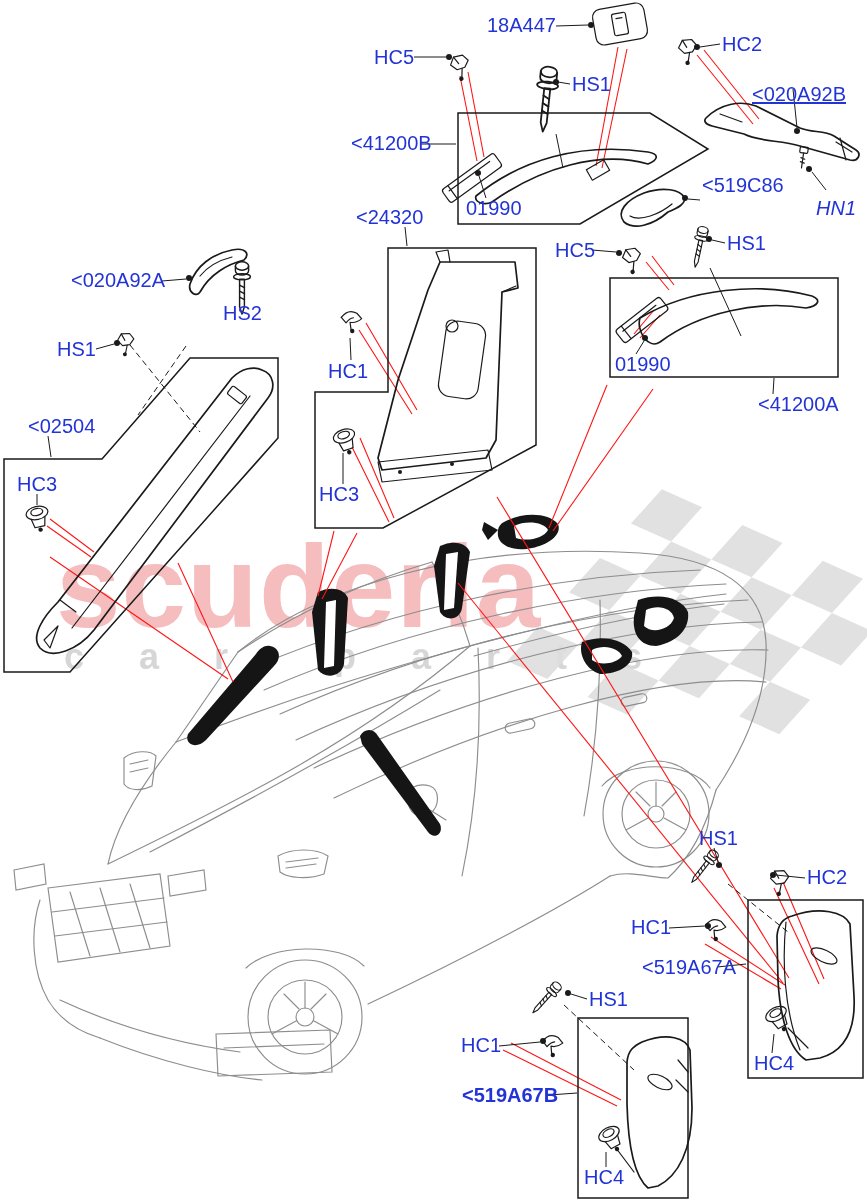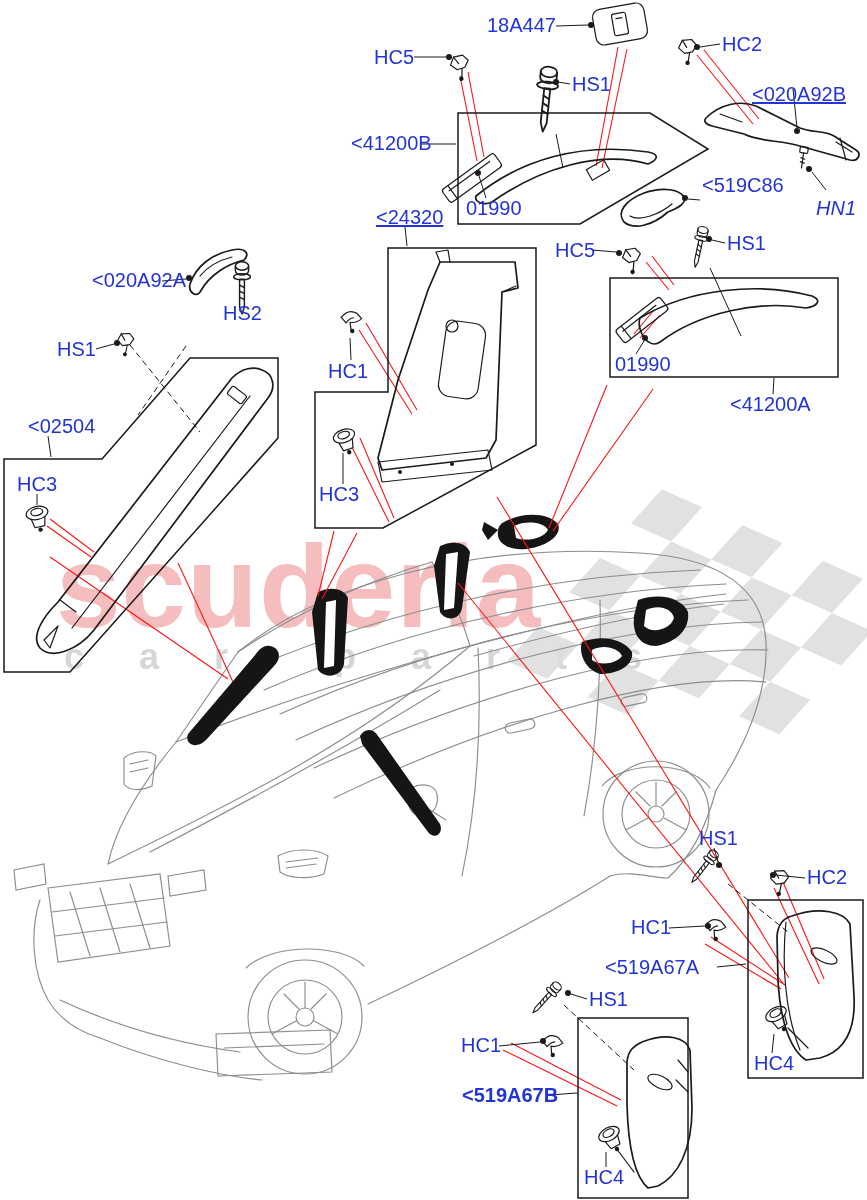--- a/index.html
+++ b/index.html
@@ -332,36 +332,36 @@
   <div class="callout-layer" id="callout-layer">
       <div class="callout" style="left: 487px; top: 17px;">18A447</div>
       <div class="callout" style="left: 374px; top: 49px;">HC5</div>
       <div class="callout" style="left: 572px; top: 76px;">HS1</div>
       <div class="callout" style="left: 722px; top: 36px;">HC2</div>
       <div class="callout" style="left: 752px; top: 86px; text-decoration: underline;">&lt;020A92B</div>
       <div class="callout" style="left: 351px; top: 135px;">&lt;41200B</div>
       <div class="callout" style="left: 466px; top: 200px;">01990</div>
       <div class="callout" style="left: 702px; top: 177px;">&lt;519C86</div>
       <div class="callout" style="left: 816px; top: 200px; font-style: italic;">HN1</div>
-      <div class="callout" style="left: 376px; top: 209px; text-decoration: underline;">&lt;24320</div>
+      <div class="callout" style="left: 356px; top: 209px;">&lt;24320</div>
       <div class="callout" style="left: 555px; top: 242px;">HC5</div>
       <div class="callout" style="left: 727px; top: 235px;">HS1</div>
-      <div class="callout" style="left: 71px; top: 272px; margin-left: 21px;">&lt;020A92A</div>
+      <div class="callout" style="left: 71px; top: 272px;">&lt;020A92A</div>
       <div class="callout" style="left: 223px; top: 305px;">HS2</div>
       <div class="callout" style="left: 57px; top: 341px;">HS1</div>
       <div class="callout" style="left: 28px; top: 418px;">&lt;02504</div>
       <div class="callout" style="left: 17px; top: 476px;">HC3</div>
       <div class="callout" style="left: 328px; top: 363px;">HC1</div>
       <div class="callout" style="left: 319px; top: 486px;">HC3</div>
       <div class="callout" style="left: 615px; top: 356px;">01990</div>
-      <div class="callout" style="left: 730px; top: 396px;">&lt;41200A</div>
+      <div class="callout" style="left: 758px; top: 396px;">&lt;41200A</div>
       <div class="callout" style="left: 699px; top: 830px;">HS1</div>
       <div class="callout" style="left: 807px; top: 869px;">HC2</div>
       <div class="callout" style="left: 631px; top: 919px;">HC1</div>
-      <div class="callout" style="left: 605px; top: 959px;">&lt;519A67A</div>
+      <div class="callout" style="left: 642px; top: 959px;">&lt;519A67A</div>
       <div class="callout" style="left: 754px; top: 1055px;">HC4</div>
       <div class="callout" style="left: 589px; top: 991px;">HS1</div>
       <div class="callout" style="left: 461px; top: 1037px;">HC1</div>
       <div class="callout" style="left: 462px; top: 1087px; font-weight: bold;">&lt;519A67B</div>
       <div class="callout" style="left: 584px; top: 1169px;">HC4</div>
     </div>
 
 </div>
 
 </body></html>

